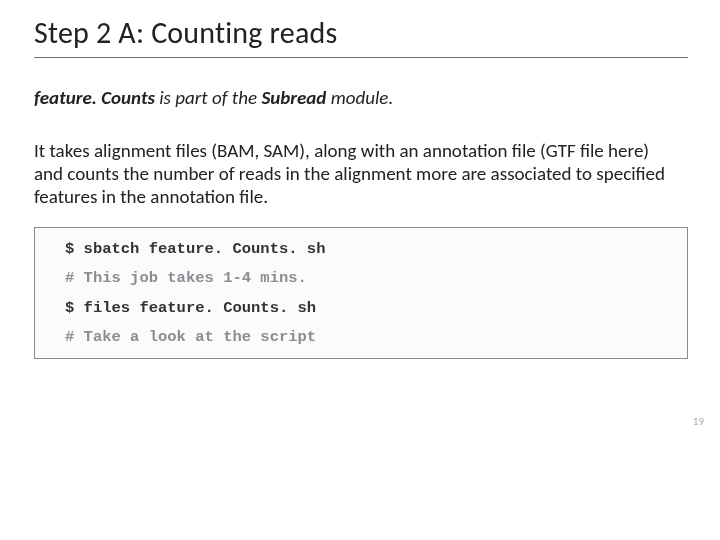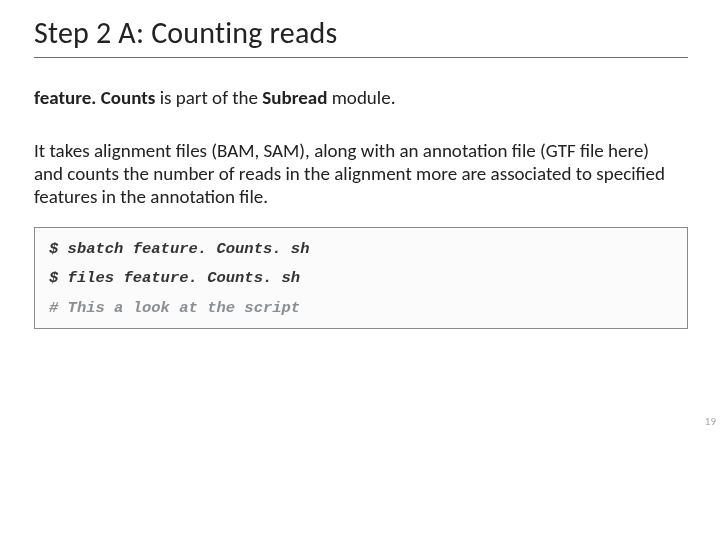--- a/index.html
+++ b/index.html
@@ -22,67 +22,68 @@
     font-size: 30px;
     font-weight: 400;
     border-bottom: 1px solid #6f6f6f;
     padding-bottom: 6px;
     margin-bottom: 28px;
     letter-spacing: 0.2px;
   }
   .lead {
     font-size: 19px;
     margin-bottom: 30px;
+    font-style: italic;
   }
   .lead .bold { font-weight: 700; }
   .body {
     font-size: 19px;
     line-height: 1.22;
     margin-bottom: 18px;
     padding-right: 6px;
   }
   .codebox {
     border: 1px solid #8a8a8a;
     background: #fbfbfb;
-    padding: 14px 14px 12px 14px;
+    padding: 14px 14px 12px 30px;
     font-family: Consolas, "Courier New", monospace;
     font-size: 15.5px;
     line-height: 1.0;
     color: #333;
-    font-style: italic;
   }
   .codebox .line {
     white-space: pre;
     margin: 0 0 14px 0;
   }
   .codebox .line:last-child { margin-bottom: 0; }
   .codebox .prompt { color: #333; font-weight: 700; }
   .codebox .cmd { color: #333; font-weight: 700; }
   .codebox .comment { color: #8a8f94; font-weight: 700; }
   .pagenum {
     position: absolute;
-    right: 4px;
+    right: 16px;
     bottom: 8px;
     font-size: 11px;
     color: #a8a8a8;
   }
 </style>
 </head>
 <body>
 
 <div class="slide">
 
   <div class="title">Step 2 A: Counting reads</div>
 
   <div class="lead">
     <span class="bold">feature. Counts</span><span>  is part of the </span><span class="bold">Subread</span><span> module.</span>
   </div>
 
   <div class="body">It takes alignment files (BAM, SAM), along with an annotation file (GTF file here) and counts the number of reads in the alignment more are associated to specified features in the annotation file.</div>
 
   <div class="codebox">
     <div class="line"><span class="prompt">$ </span><span class="cmd">sbatch feature. Counts. sh</span></div>
+    <div class="line"><span class="comment"># This job takes 1-4 mins.</span></div>
     <div class="line"><span class="prompt">$ </span><span class="cmd">files feature. Counts. sh</span></div>
-    <div class="line"><span class="comment"># This a look at the script</span></div>
+    <div class="line"><span class="comment"># Take a look at the script</span></div>
   </div>
 
   <div class="pagenum">19</div>
 </div>
 
 </body></html>

